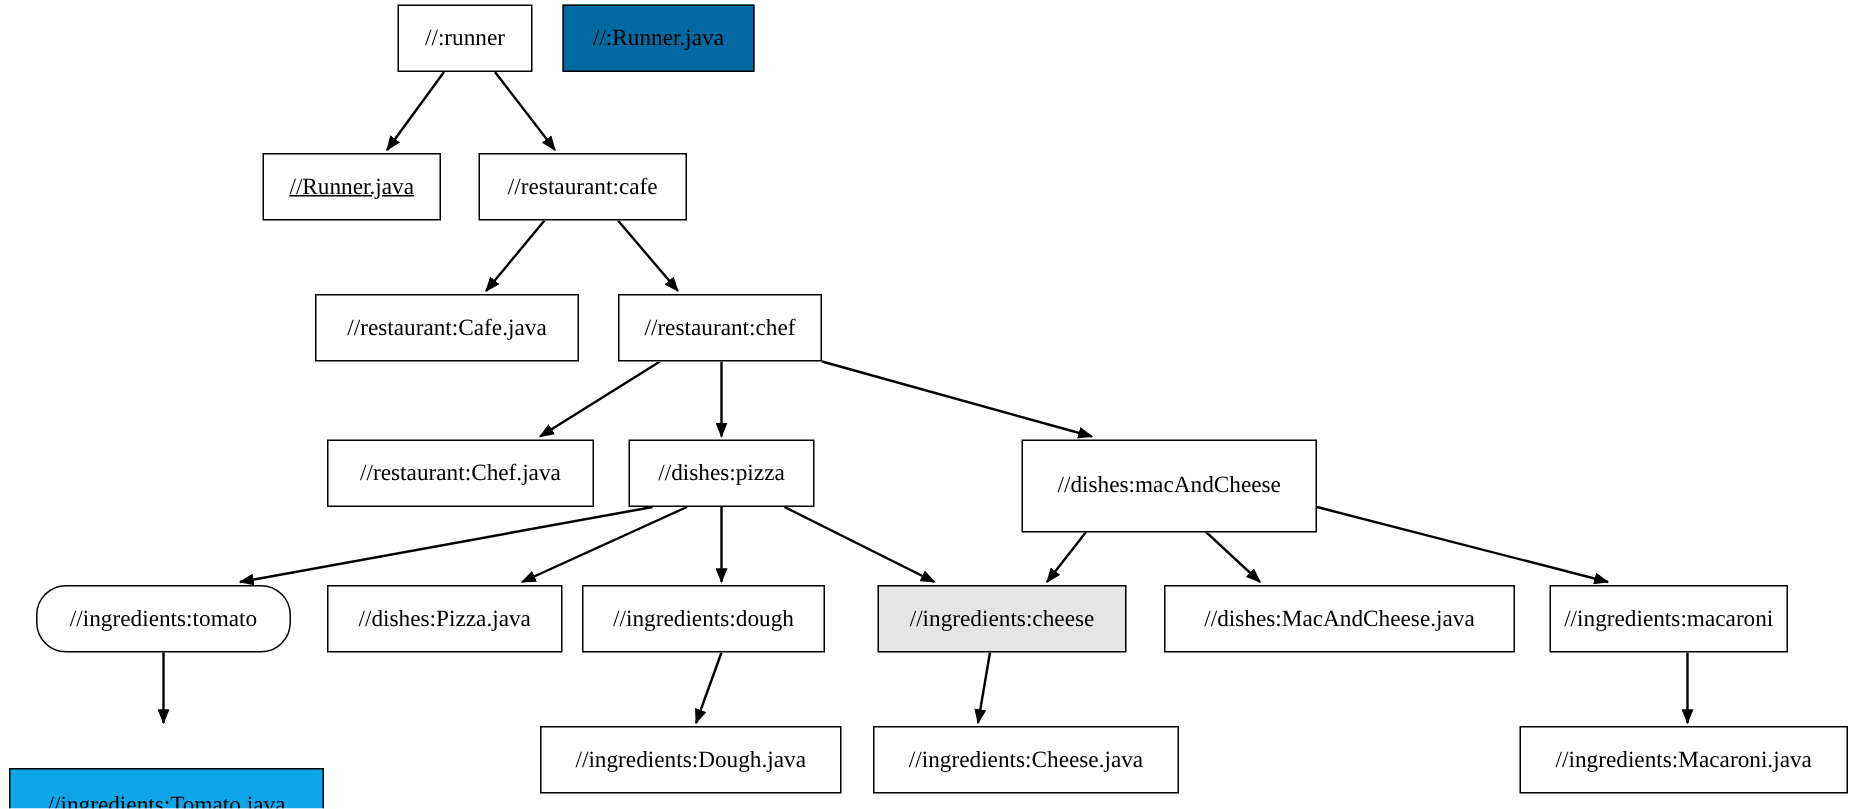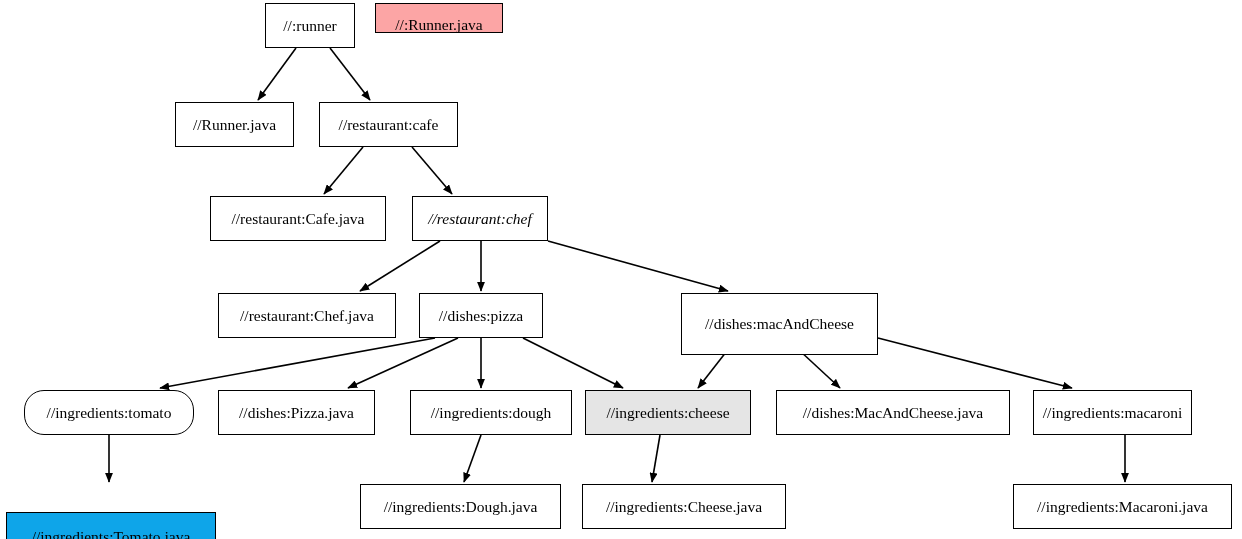--- a/index.html
+++ b/index.html
@@ -79,51 +79,51 @@
         <line x1="481" y1="435" x2="464" y2="482" stroke="#000000" stroke-width="1.6" marker-end="url(#arrowhead)"></line>
         <line x1="660" y1="435" x2="652" y2="482" stroke="#000000" stroke-width="1.6" marker-end="url(#arrowhead)"></line>
         <line x1="1125" y1="435" x2="1125" y2="482" stroke="#000000" stroke-width="1.6" marker-end="url(#arrowhead)"></line>
       </g>
   </svg>
 
   <div id="node-layer">
       <div class="graph-node" style="left: 265px; top: 3px; width: 90px; height: 45px; border-color: rgb(0, 0, 0); background: rgb(255, 255, 255);">
         <span class="graph-node-label">//:runner</span>
       </div>
-      <div class="graph-node" style="left: 375px; top: 3px; width: 128px; height: 30px; border-color: rgb(0, 0, 0); background: #fca5a5; align-items: flex-end;">
+      <div class="graph-node" style="left: 375px; top: 3px; width: 128px; height: 45px; border-color: rgb(0, 0, 0); background: #0369a1;">
         <span class="graph-node-label">//:Runner.java</span>
       </div>
-      <div class="graph-node" style="left: 175px; top: 102px; width: 119px; height: 45px; border-color: rgb(0, 0, 0); background: rgb(255, 255, 255);">
+      <div class="graph-node" style="left: 175px; top: 102px; width: 119px; height: 45px; border-color: rgb(0, 0, 0); background: rgb(255, 255, 255); text-decoration: underline;">
         <span class="graph-node-label">//Runner.java</span>
       </div>
       <div class="graph-node" style="left: 319px; top: 102px; width: 139px; height: 45px; border-color: rgb(0, 0, 0); background: rgb(255, 255, 255);">
         <span class="graph-node-label">//restaurant:cafe</span>
       </div>
       <div class="graph-node" style="left: 210px; top: 196px; width: 176px; height: 45px; border-color: rgb(0, 0, 0); background: rgb(255, 255, 255);">
         <span class="graph-node-label">//restaurant:Cafe.java</span>
       </div>
-      <div class="graph-node" style="left: 412px; top: 196px; width: 136px; height: 45px; border-color: rgb(0, 0, 0); background: rgb(255, 255, 255); font-style: italic;">
+      <div class="graph-node" style="left: 412px; top: 196px; width: 136px; height: 45px; border-color: rgb(0, 0, 0); background: rgb(255, 255, 255);">
         <span class="graph-node-label">//restaurant:chef</span>
       </div>
       <div class="graph-node" style="left: 218px; top: 293px; width: 178px; height: 45px; border-color: rgb(0, 0, 0); background: rgb(255, 255, 255); text-align: right;">
         <span class="graph-node-label">//restaurant:Chef.java</span>
       </div>
       <div class="graph-node" style="left: 419px; top: 293px; width: 124px; height: 45px; border-color: rgb(0, 0, 0); background: rgb(255, 255, 255);">
         <span class="graph-node-label">//dishes:pizza</span>
       </div>
       <div class="graph-node" style="left: 681px; top: 293px; width: 197px; height: 62px; border-color: rgb(0, 0, 0); background: rgb(255, 255, 255);">
         <span class="graph-node-label">//dishes:macAndCheese</span>
       </div>
       <div class="graph-node" style="left: 24px; top: 390px; width: 170px; height: 45px; border-color: rgb(0, 0, 0); background: rgb(255, 255, 255); border-radius: 20px;">
         <span class="graph-node-label">//ingredients:tomato</span>
       </div>
       <div class="graph-node" style="left: 218px; top: 390px; width: 157px; height: 45px; border-color: rgb(0, 0, 0); background: rgb(255, 255, 255);">
         <span class="graph-node-label">//dishes:Pizza.java</span>
       </div>
-      <div class="graph-node" style="left: 410px; top: 390px; width: 162px; height: 45px; border-color: rgb(0, 0, 0); background: rgb(255, 255, 255);">
+      <div class="graph-node" style="left: 388px; top: 390px; width: 162px; height: 45px; border-color: rgb(0, 0, 0); background: rgb(255, 255, 255);">
         <span class="graph-node-label">//ingredients:dough</span>
       </div>
       <div class="graph-node" style="left: 585px; top: 390px; width: 166px; height: 45px; border-color: rgb(0, 0, 0); background: #e5e5e5;">
         <span class="graph-node-label">//ingredients:cheese</span>
       </div>
       <div class="graph-node" style="left: 776px; top: 390px; width: 234px; height: 45px; border-color: rgb(0, 0, 0); background: rgb(255, 255, 255); text-align: center;">
         <span class="graph-node-label">//dishes:MacAndCheese.java</span>
       </div>
       <div class="graph-node" style="left: 1033px; top: 390px; width: 159px; height: 45px; border-color: rgb(0, 0, 0); background: rgb(255, 255, 255);">
         <span class="graph-node-label">//ingredients:macaroni</span>

